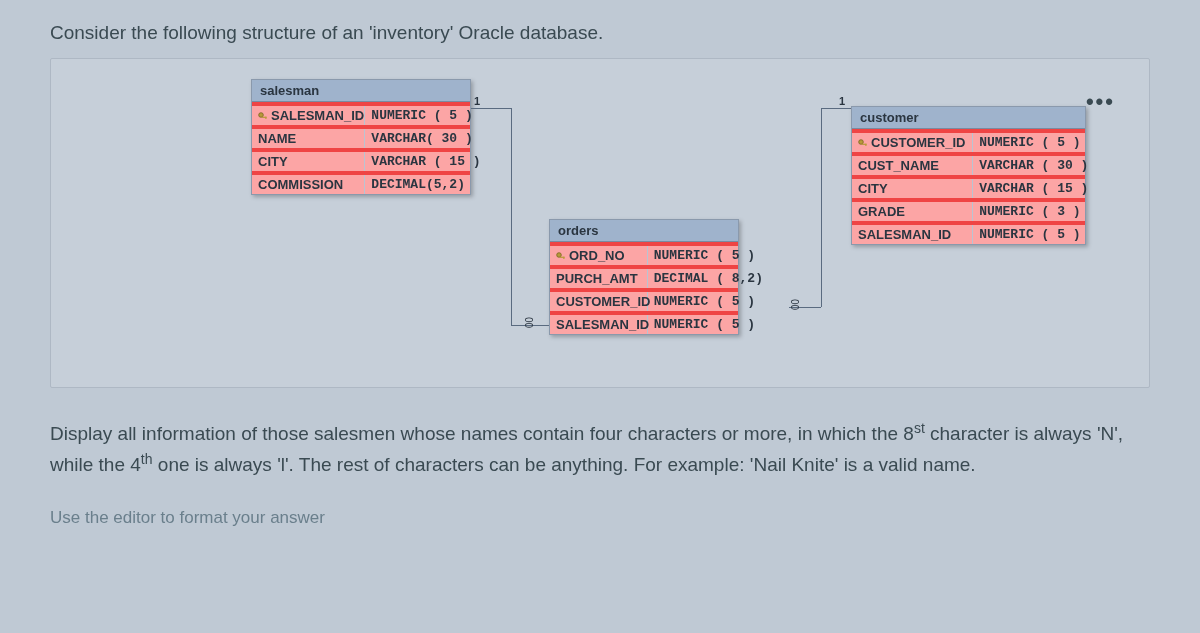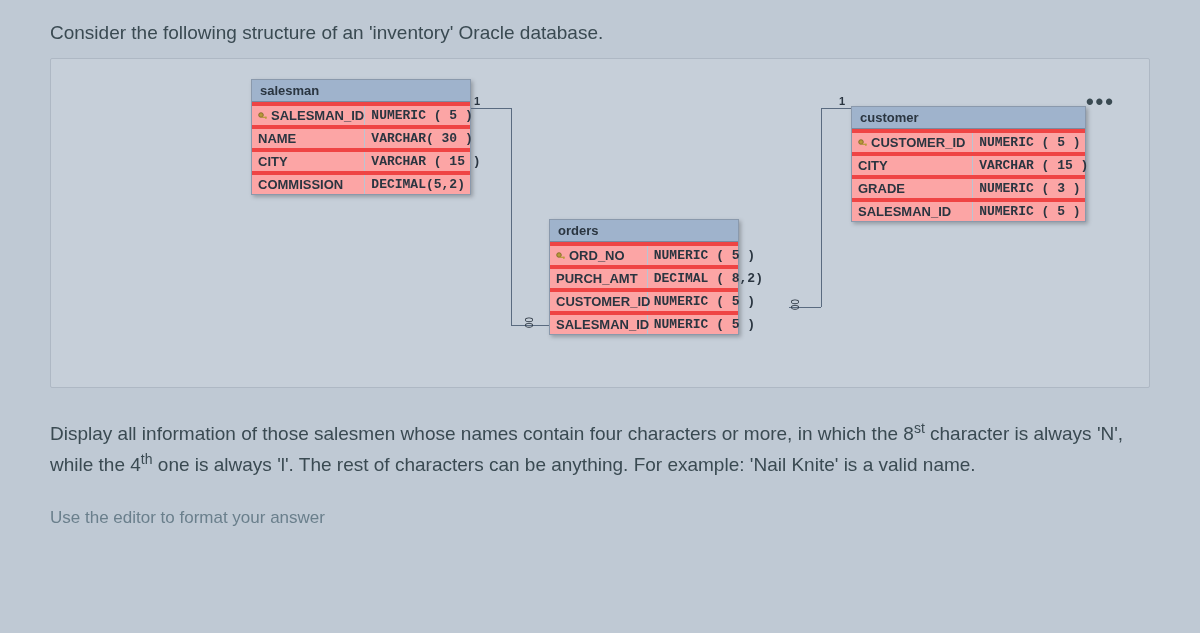--- a/index.html
+++ b/index.html
@@ -147,20 +147,24 @@
       <div class="tbl-title">customer</div>
       <div class="tbl-row">
         <div class="col-name"><span class="key-icon"><svg viewBox="0 0 10 10">
                 <circle cx="3" cy="3" r="2.3" fill="#b89a3a" stroke="#7a6420" stroke-width="0.8"></circle>
                 <rect x="4" y="4.7" width="4.5" height="1.2" fill="#b89a3a"></rect>
                 <rect x="7.3" y="4.7" width="1.2" height="2.3" fill="#b89a3a"></rect>
               </svg></span><span>CUSTOMER_ID</span></div>
         <div class="col-type">NUMERIC ( 5 )</div>
       </div>
       <div class="tbl-row">
+        <div class="col-name">CUST_NAME</div>
+        <div class="col-type">VARCHAR ( 30 )</div>
+      </div>
+      <div class="tbl-row">
         <div class="col-name">CITY</div>
         <div class="col-type">VARCHAR ( 15 )</div>
       </div>
       <div class="tbl-row">
         <div class="col-name">GRADE</div>
         <div class="col-type">NUMERIC ( 3 )</div>
       </div>
       <div class="tbl-row">
         <div class="col-name">SALESMAN_ID</div>
         <div class="col-type">NUMERIC ( 5 )</div>

